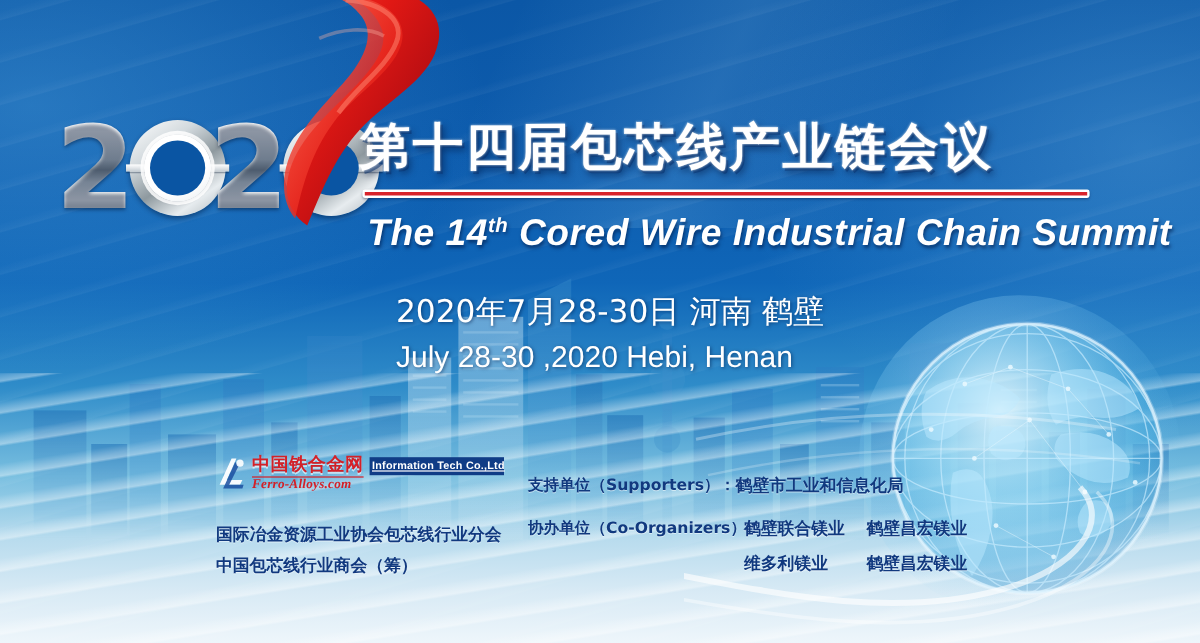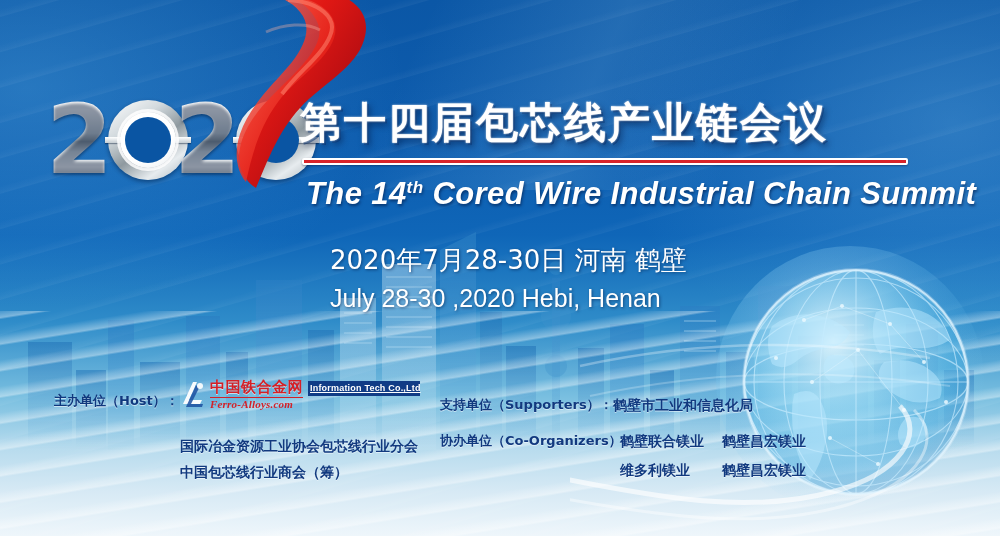--- a/index.html
+++ b/index.html
@@ -413,21 +413,20 @@
 
   <div class="title-cn">第十四届包芯线产业链会议</div>
   <div class="rule"></div>
   <div class="title-en">
     <span>The 14</span><sup>th</sup><span> Cored Wire Industrial Chain Summit</span>
   </div>
 
   <div class="date-cn">2020年7月28-30日  河南 鹤壁</div>
   <div class="date-en">July 28-30 ,2020  Hebi, Henan</div>
 
-  <div class="host-label">主办单位（Host）：</div>
 
   <div class="logo-fa">
     <svg class="fa-mark" viewBox="0 0 26 30">
       <path d="M3 24 L13 2 L17 2 L9 20 L22 20 L20 24 Z" fill="#ffffff" opacity="0.95"></path>
       <path d="M6 27 L16 5 L19 8 L11 24 L23 24 L22 27 Z" fill="#1b4fa0" opacity="0.85"></path>
       <circle cx="20" cy="6" r="3" fill="#ffffff" opacity="0.9"></circle>
     </svg>
     <div class="fa-text">
       <span class="fa-cn">中国铁合金网</span>
       <span class="fa-en">Ferro-Alloys.com</span>

